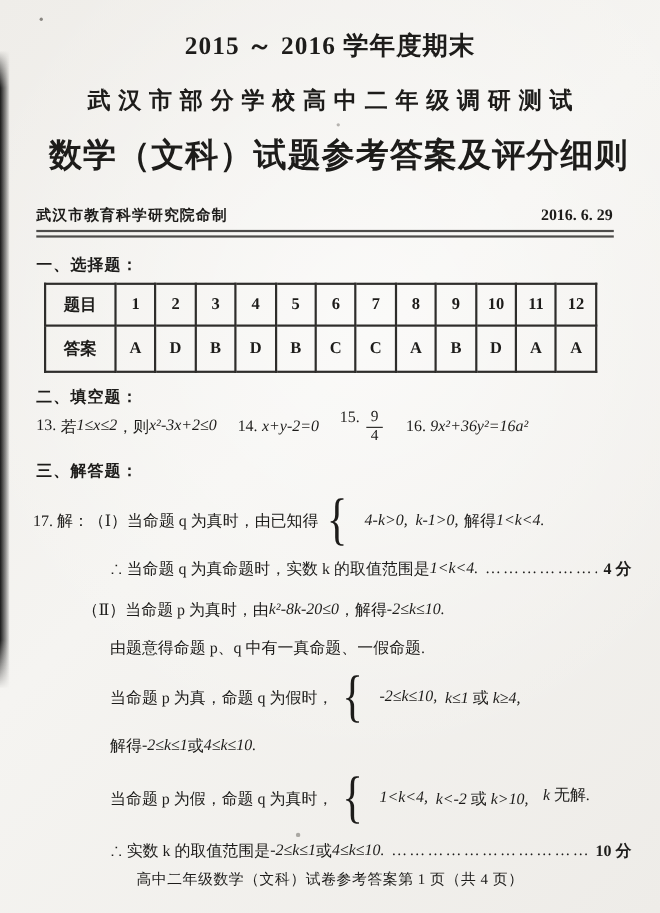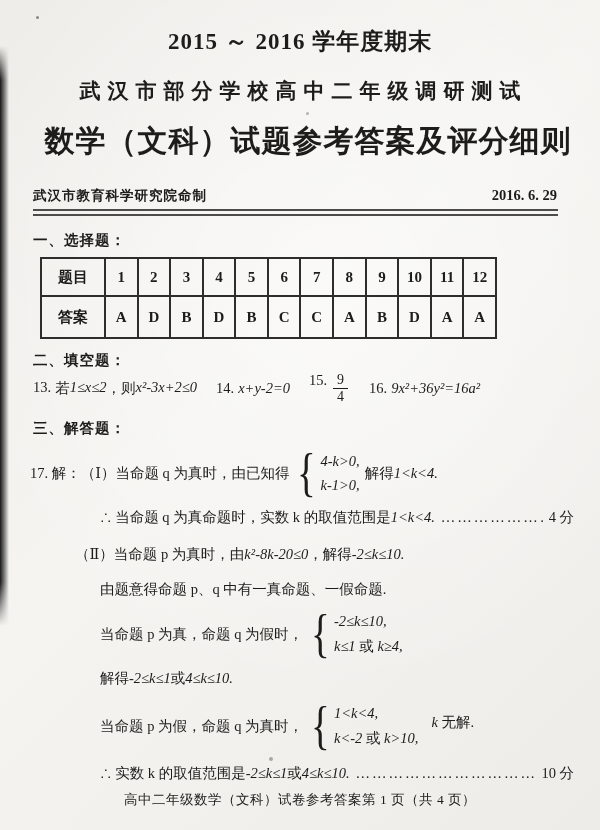--- a/index.html
+++ b/index.html
@@ -35,21 +35,21 @@
   .issuer { font-size:13.5px; font-weight:700; letter-spacing:1px; }
   .date   { font-size:14.5px; font-weight:600; }
   .rule { position:absolute; top:209px; left:33px; right:42px; height:3px;
           border-top:2px solid #4d4c4a; border-bottom:2px solid #4d4c4a; }
 
   .sec-head { position:absolute; left:33px;
               font-family:Liberation Mono, monospace;
               font-size:14.5px; font-weight:700; letter-spacing:1px; }
   .sec1 { top:231px; } .sec2 { top:351px; } .sec3 { top:419px; }
 
-  table.answers { position:absolute; top:257px; left:40px; width:457px;
+  table.answers { position:absolute; top:257px; left:40px; width:503px;
                   border-collapse:collapse; table-layout:fixed; }
   table.answers td { border:2px solid #2e2d2b; text-align:center; vertical-align:middle;
                      font-size:15px; font-weight:600; padding:0; }
   table.answers col.c0 { width:64px; }
   table.answers tr.r1 td { height:36px; }
   table.answers tr.r2 td { height:40px; }
   td.lbl { font-size:14.5px; font-weight:700; }
   tr.r2 td { font-weight:700; }
 
   .fill-row { position:absolute; top:372px; left:33px; right:14px;
@@ -68,24 +68,24 @@
   .l1 { min-height:50px; }
   .l2 { margin-top:10px; }
   .l3 { margin-top:18px; }
   .l4 { margin-top:16px; }
   .l5 { margin-top:10px; min-height:50px; }
   .l6 { margin-top:10px; }
   .l7 { margin-top:12px; min-height:52px; }
   .l8 { margin-top:12px; }
   .sys { display:inline-flex; align-items:center; margin:0 5px; }
   .brace { font-size:52px; font-weight:400; line-height:0.85; transform:scaleX(0.75); }
-  .syscol { display:flex; flex-direction:column; gap:7px; margin-left:1px; align-items:flex-start; }
+  .syscol { display:flex; flex-direction:row; gap:7px; margin-left:12px; align-items:flex-start; }
   .dots { flex:1 1 auto; overflow:hidden; white-space:nowrap; margin:0 6px;
           letter-spacing:2px; min-width:20px; }
-  .score { white-space:nowrap; font-weight:400; }
+  .score { white-space:nowrap; font-weight:700; }
   .nosol { margin-left:8px; align-self:center; position:relative; top:-4px; }
 
   .footer { position:absolute; top:791px; left:0; right:0; text-align:center;
             font-size:13.5px; letter-spacing:0.5px; }
 </style>
 </head>
 <body>
 
 <div class="page">
   <div class="scan-edge"></div>

